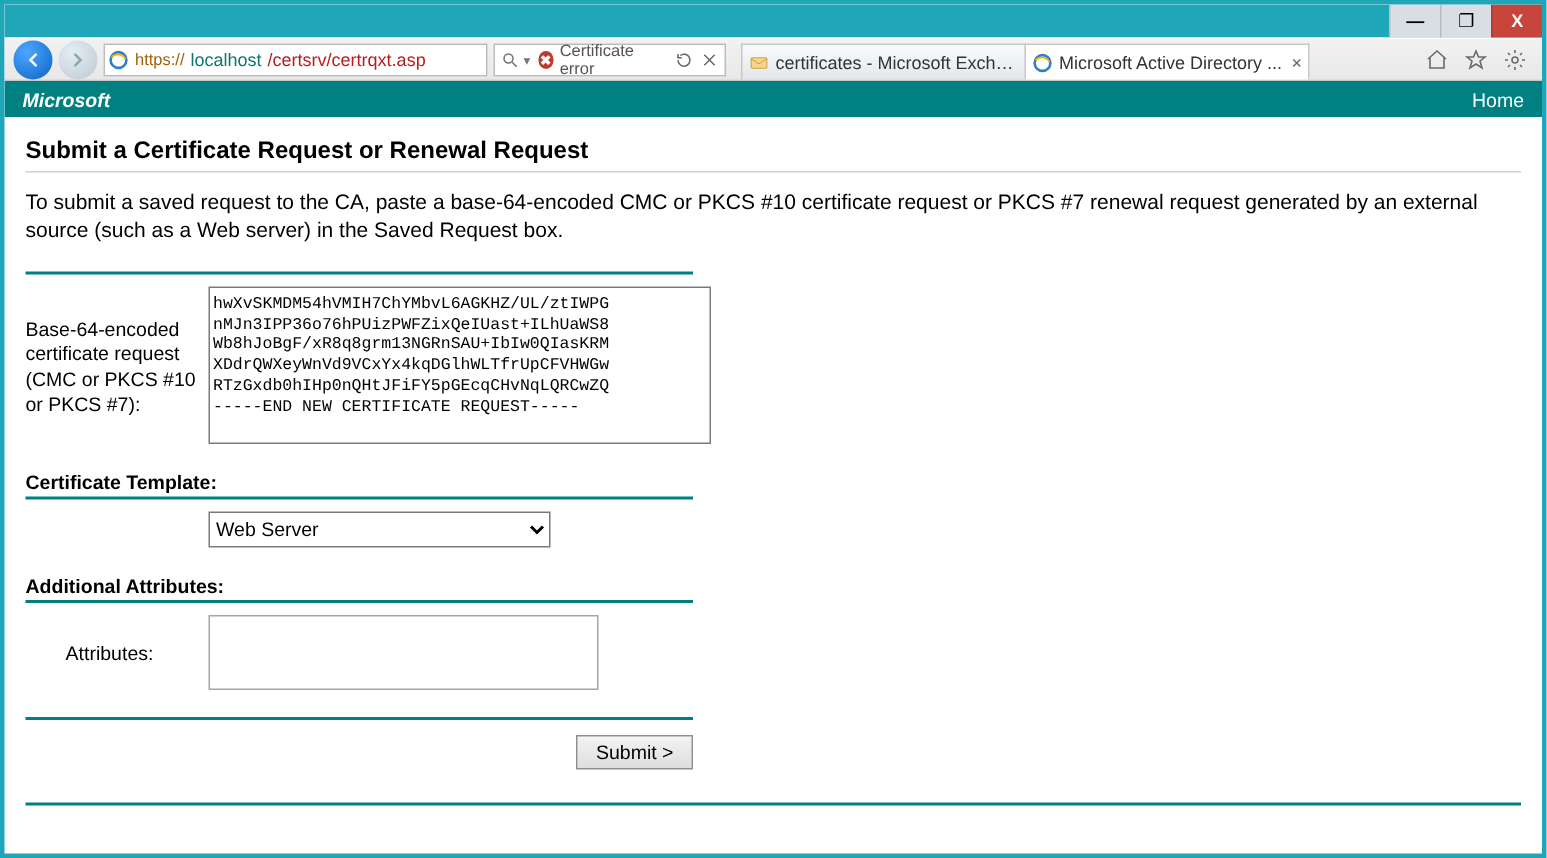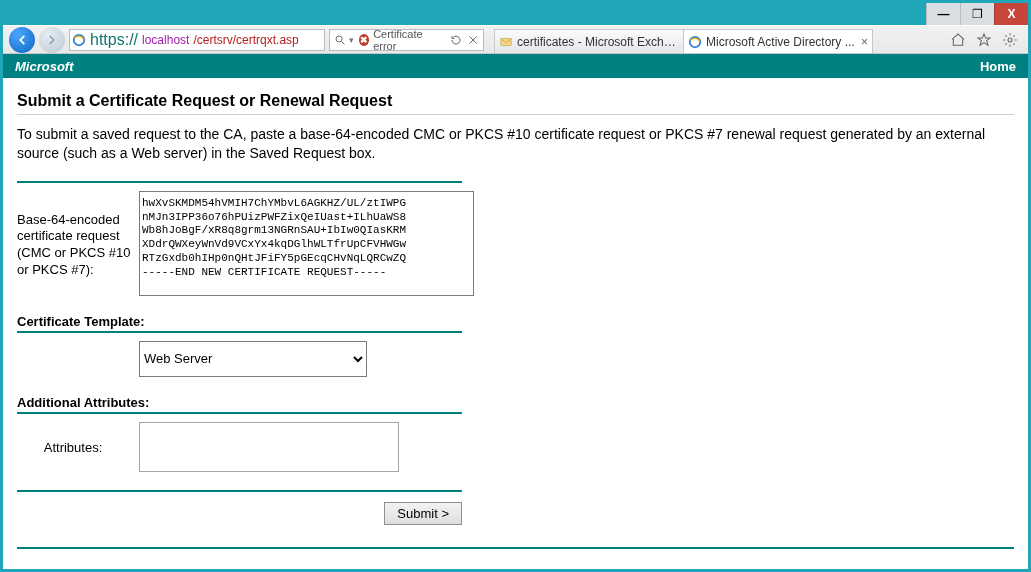--- a/index.html
+++ b/index.html
@@ -77,21 +77,21 @@
   .right-icons { margin-left:auto; display:flex; gap:10px; padding-right:4px; color:#555; }
   .right-icons span svg { width:16px; height:16px; display:block; }
   
   .band {
     background: #008080; color:#fff; height:24px;
     display:flex; align-items:center; justify-content:space-between;
     padding: 0 12px; font-size:13px;
   }
   .band .brand { display:flex; gap:4px; }
   .band .brand b { font-style: italic; }
-  .band .home { font-weight: bold; text-align: right; }
+  .band .home { font-weight: normal; text-align: right; }
   .content { padding: 14px 14px 0 14px; }
   h1 { font-size: 16px; margin: 0 0 2px 0; font-weight: bold; }
   .rule { height:1px; background:#cfcfcf; margin: 4px 0 10px 0; }
   .desc { font-size: 14px; line-height: 1.35; margin: 4px 0 18px 0; }
   .section-label { font-size: 13px; font-weight: bold; margin-bottom: 2px; }
   .teal-rule { height:2px; background:#008080; width: 445px; margin-bottom: 8px; }
   .teal-rule.short { width: 445px; }
   .row { display:flex; align-items:center; gap: 6px; margin-bottom: 18px; }
   .row .lab { width: 116px; font-size: 13px; line-height: 1.3; padding-top: 4px; }
   textarea.req {
@@ -101,21 +101,21 @@
     overflow: scroll; white-space: nowrap;
     line-height: 1.25;
   }
   textarea.attr {
     width: 260px; height: 50px; resize: none;
     border: 1px solid #a5a5a5; background:#fff;
     overflow: scroll;
     font-family: Consolas, "Courier New", monospace; font-size: 11px;
   }
   select.tmpl {
-    width: 228px; height: 36px; font-size: 13px; border: 1px solid #7a7a7a;
+    width: 228px; height: 24px; font-size: 13px; border: 1px solid #7a7a7a;
     background:#fff;
   }
   .submit-row { display:flex; width:445px; border-top: 2px solid #008080; padding-top: 10px; justify-content:flex-end; margin-top: 0;}
   button.submit {
     border: 1px solid #8f8f8f; background: linear-gradient(#f3f3f3,#dedede);
     padding: 3px 12px; font-size: 13px; font-family: Arial, sans-serif;
   }
   .bottom-rule { height:2px; background:#008080; margin: 22px 0 0 0; }
   
 </style>
@@ -139,22 +139,22 @@
         <path fill="currentColor" d="M9 4l8 8-8 8-2-2 6-6-6-6z"></path>
       </svg>
   </div>
   <div class="addr">
     <span class="ie-icon">
       <svg viewBox="0 0 24 24">
           <circle cx="12" cy="12" r="9" fill="none" stroke="#2f7fd1" stroke-width="3"></circle>
           <path d="M4 9c5-6 14-3 16 2" fill="none" stroke="#f2b200" stroke-width="2"></path>
         </svg>
     </span>
-    <span style="color:#0f766e;font-size:16px;">https://</span>
-      <span style="color:#a21caf;font-size:12px;font-weight:normal;">localhost</span>
+    <span style="color:#a16207;font-size:11px;">https://</span>
+      <span style="color:#0f766e;font-size:12px;font-weight:normal;">localhost</span>
       <span style="color:#b91c1c;font-size:12px;">/certsrv/certrqxt.asp</span>
   </div>
   <div class="searchbox">
     <span class="mag">
       <svg viewBox="0 0 24 24">
           <circle cx="10" cy="10" r="6" fill="none" stroke="#707070" stroke-width="2"></circle>
           <line x1="15" y1="15" x2="21" y2="21" stroke="#707070" stroke-width="2"></line>
         </svg>
     </span>
     <span class="chev">▾</span>

